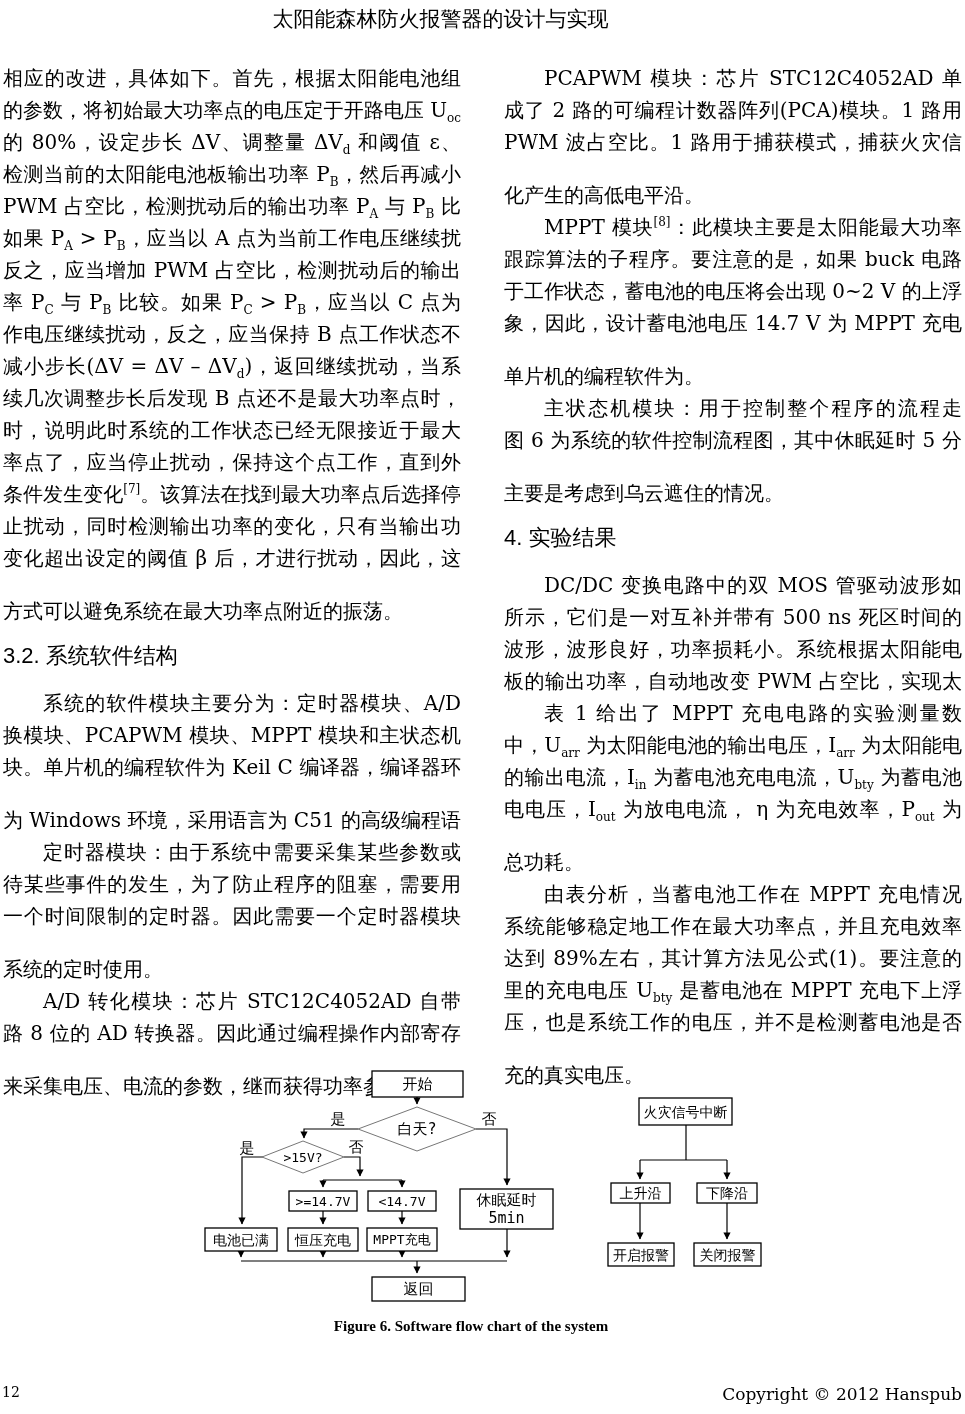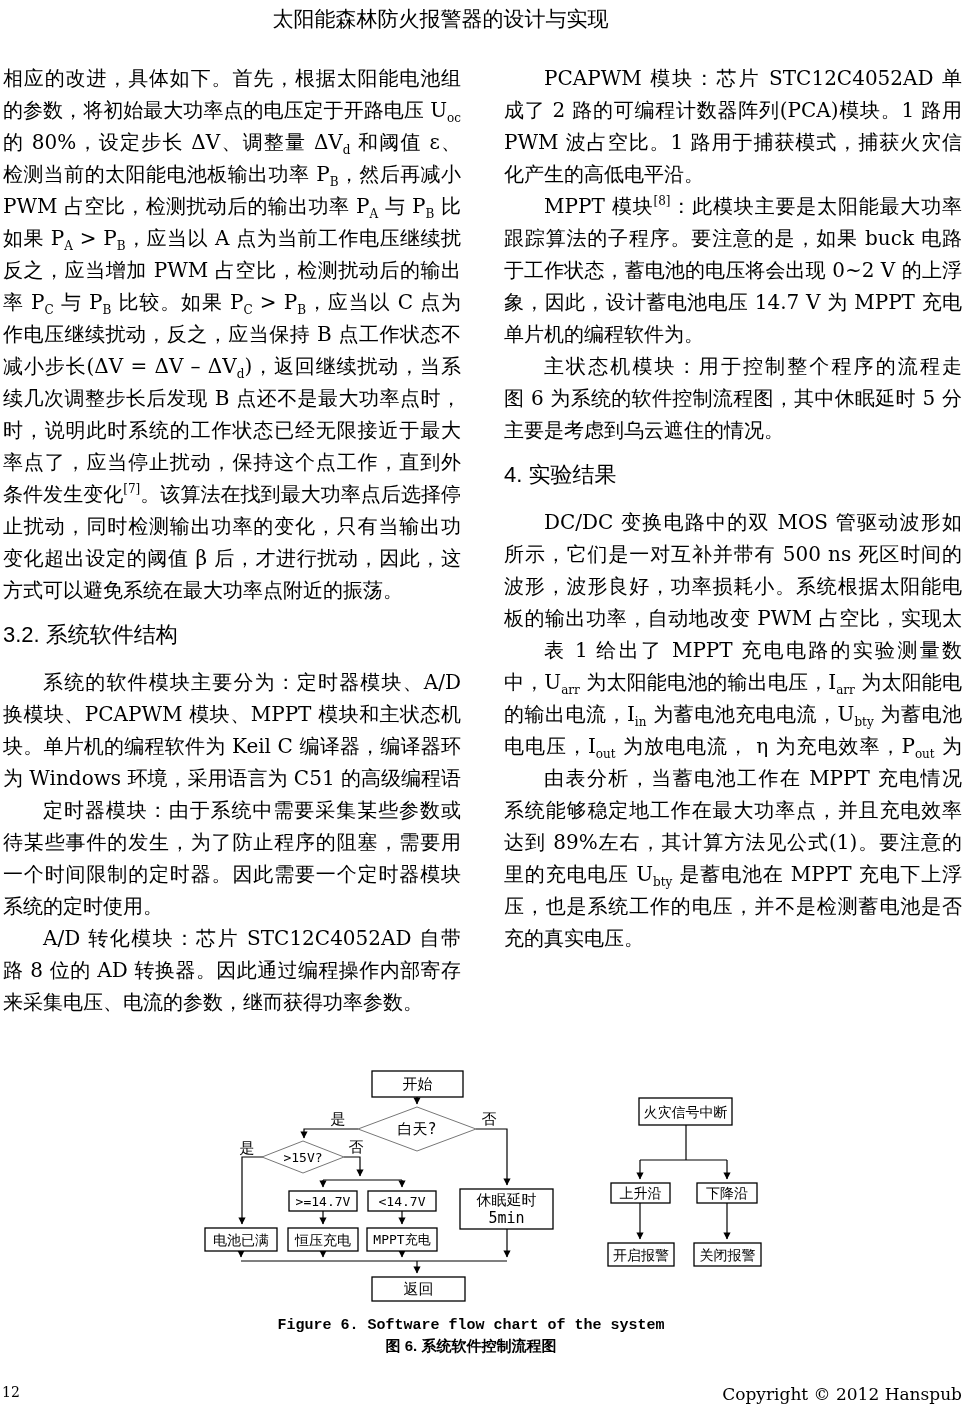--- a/index.html
+++ b/index.html
@@ -12,36 +12,36 @@
     font-size:21px;line-height:26px;
   }
   .col{position:absolute;top:62px;width:458px;}
   #col-left{left:3px;}
   #col-right{left:504px;}
   .tline{
     height:32px;line-height:32px;font-size:20px;white-space:normal;
     text-align:justify;text-align-last:justify;text-justify:inter-character;
     overflow:hidden;
   }
-  .tline.pend{text-align-last:left;}
+  .tline.pend{text-align-last:left;margin-top:21px;}
   .tline.pind{text-indent:2em;}
   .tline sub{font-size:12px;line-height:0;}
   .tline sup{font-size:12px;line-height:0;}
   .sec-heading{
     height:60px;line-height:58px;font-size:22px;font-weight:normal;
     font-family:"Liberation Sans","DejaVu Sans",sans-serif;overflow:hidden;
   }
   #flowchart-svg{position:absolute;left:0;top:1060px;}
   #flowchart-svg text{
     font-family:"DejaVu Sans Mono","Liberation Mono",monospace;
   }
   .fig-caption{
     position:absolute;left:0;top:1316px;width:942px;text-align:center;font-weight:bold;
   }
-  .fig-caption .cap-en{font-size:15px;line-height:20px;font-family:Liberation Mono, monospace;}
+  .fig-caption .cap-en{font-size:15px;line-height:20px;font-family:Liberation Serif, serif;}
   .fig-caption .cap-zh{font-size:15px;line-height:20px;font-family:"Liberation Sans","DejaVu Sans",sans-serif;}
   .footer-left{position:absolute;left:2px;top:1384px;font-size:14px;}
   .footer-right{position:absolute;right:3px;top:1384px;font-size:17px;}
 </style>
 </head>
 <body>
 
 <div class="page-title">太阳能森林防火报警器的设计与实现</div>
 
 <div class="col" id="col-left">
@@ -90,20 +90,21 @@
     <div class="tline pend">主要是考虑到乌云遮住的情况。</div>
     <div class="sec-heading">4. 实验结果</div>
     <div class="tline pind">DC/DC 变换电路中的双 MOS 管驱动波形如图 7</div>
     <div class="tline">所示，它们是一对互补并带有 500 ns 死区时间的 PWM</div>
     <div class="tline">波形，波形良好，功率损耗小。系统根据太阳能电池</div>
     <div class="tline">板的输出功率，自动地改变 PWM 占空比，实现太阳</div>
     <div class="tline pind">表 1 给出了 MPPT 充电电路的实验测量数据。其</div>
     <div class="tline">中，U<sub>arr</sub> 为太阳能电池的输出电压，I<sub>arr</sub> 为太阳能电池</div>
     <div class="tline">的输出电流，I<sub>in</sub> 为蓄电池充电电流，U<sub>bty</sub> 为蓄电池充</div>
     <div class="tline">电电压，I<sub>out</sub> 为放电电流， η 为充电效率，P<sub>out</sub> 为系统</div>
+    <div class="tline pend">总功耗。</div>
     <div class="tline pind">由表分析，当蓄电池工作在 MPPT 充电情况下，</div>
     <div class="tline">系统能够稳定地工作在最大功率点，并且充电效率 η</div>
     <div class="tline">达到 89%左右，其计算方法见公式(1)。要注意的是这</div>
     <div class="tline">里的充电电压 U<sub>bty</sub> 是蓄电池在 MPPT 充电下上浮的电</div>
     <div class="tline">压，也是系统工作的电压，并不是检测蓄电池是否过</div>
     <div class="tline pend">充的真实电压。</div>
   </div>
 
 <svg id="flowchart-svg" width="965" height="255" viewBox="0 1060 965 255" xmlns="http://www.w3.org/2000/svg">
   <defs>
@@ -170,17 +171,16 @@
   <g id="fc-labels">
       <text x="338" y="1124" text-anchor="middle" font-size="15" fill="#000">是</text>
       <text x="489" y="1124" text-anchor="middle" font-size="15" fill="#000">否</text>
       <text x="247" y="1153" text-anchor="middle" font-size="15" fill="#000">是</text>
       <text x="356" y="1152" text-anchor="middle" font-size="15" fill="#000">否</text>
     </g>
 </svg>
 
 <div class="fig-caption">
   <div class="cap-en">Figure 6. Software flow chart of the system</div>
-  <div class="cap-zh">图 6.  系统软件控制流程图</div>
 </div>
 
 <div class="footer-left">12</div>
 <div class="footer-right">Copyright © 2012 Hanspub</div>
 
 </body></html>

